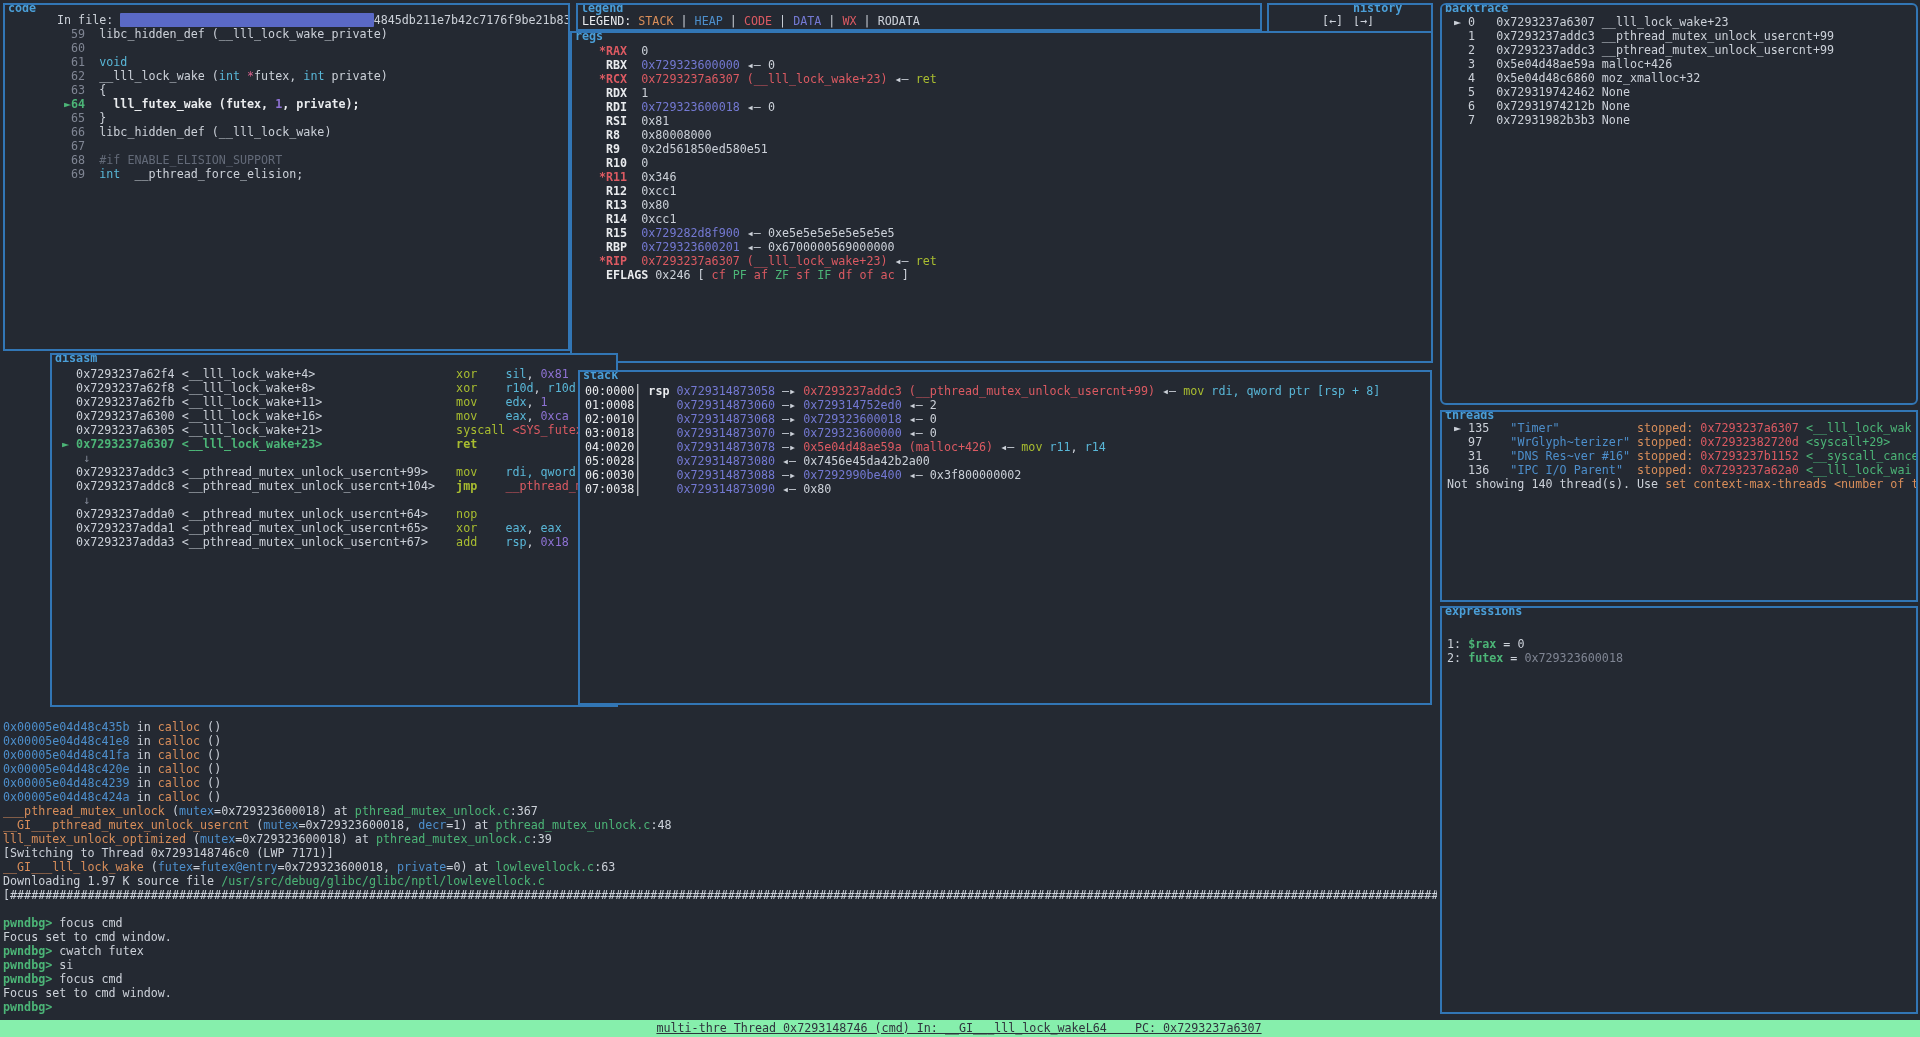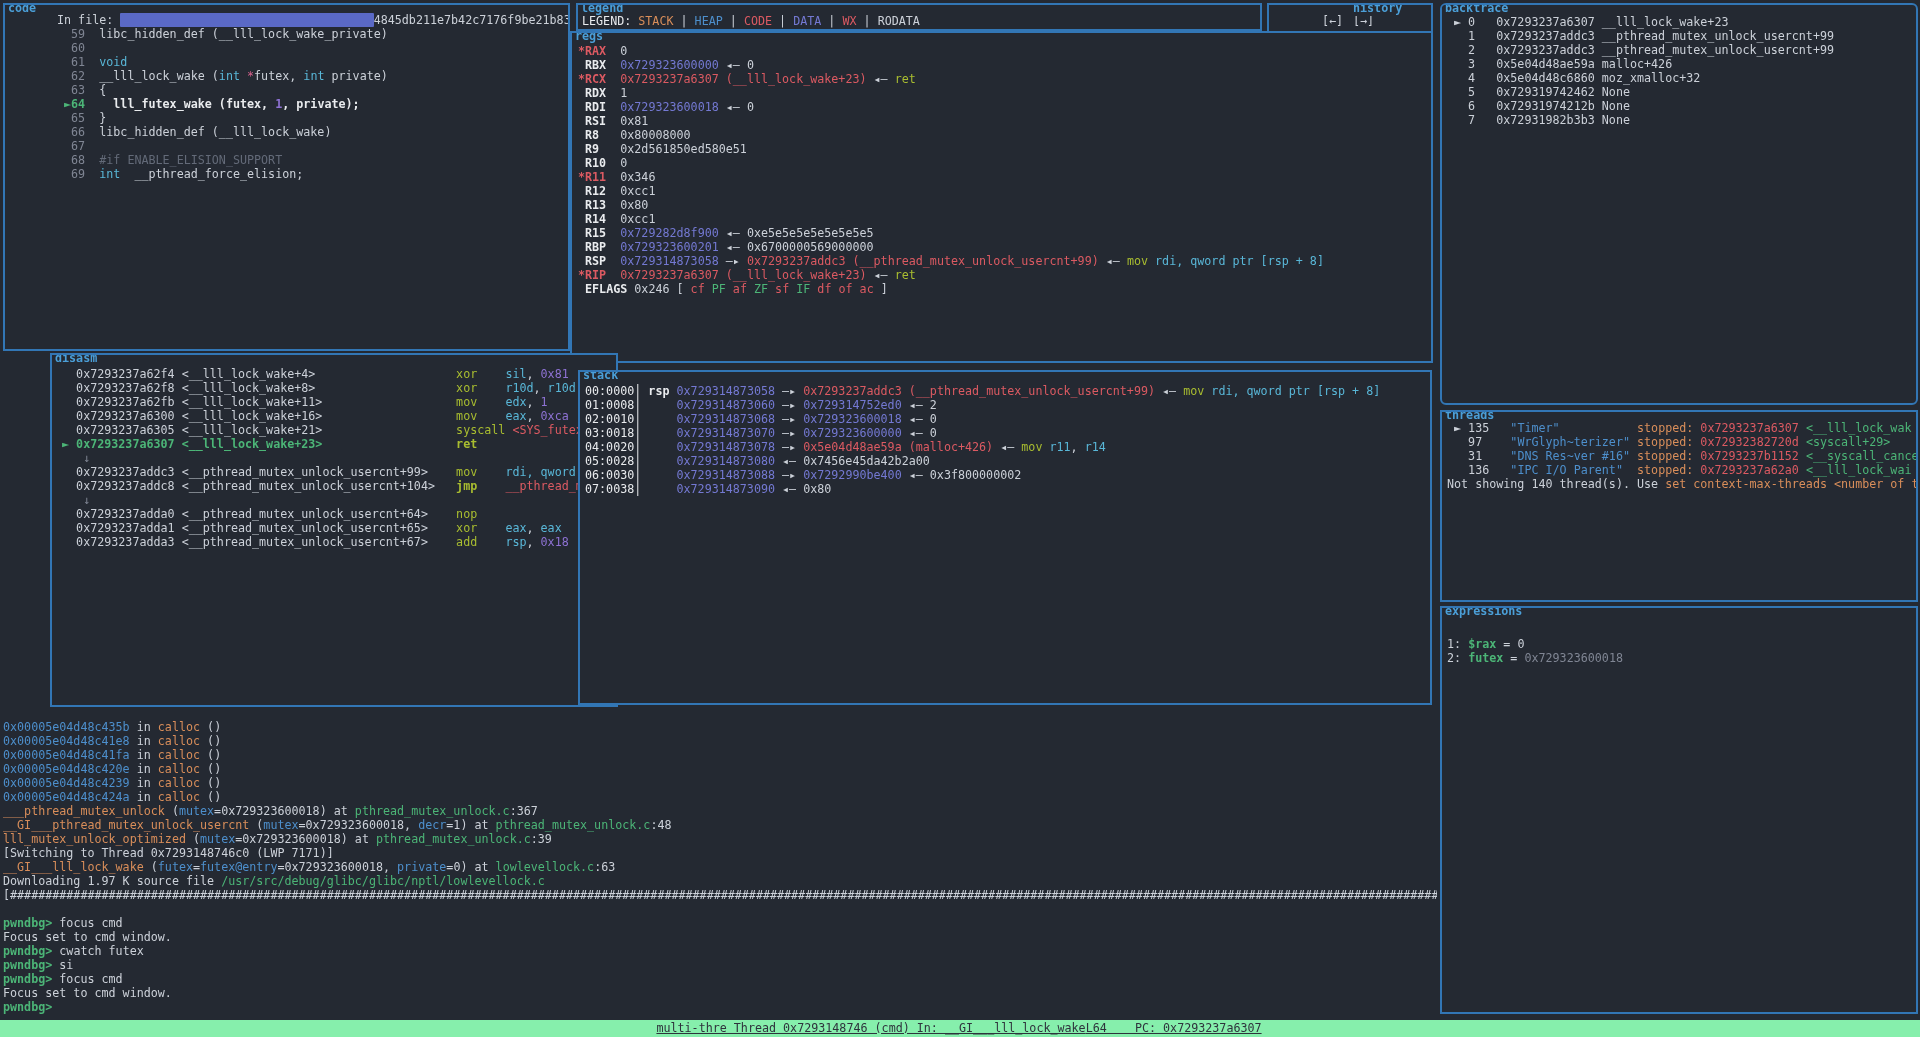--- a/index.html
+++ b/index.html
@@ -14,21 +14,21 @@
   .c-org{color:#d98e5a} .c-vio{color:#7479d3} .c-pur{color:#8e72d4} .c-blu{color:#4d8fcc}
   .c-pnk{color:#d7608c} .c-b{font-weight:bold}
   .c-redact{background:#5a69c6; border-radius:1px;}
   #code-panel       { left:3px;    top:3px;    width:567px; height:348px; }
   #code-panel .content { padding:8px 0 0 20px;margin-left:32px; }
   #legend-panel     { left:576px;  top:3px;    width:686px; height:28px; }
   #legend-panel .content { padding:9px 0 0 4px; }
   #history-panel    { left:1267px; top:3px;    width:166px; height:40px;text-align:center; }
   #history-panel .content { padding:9px 0 0 6px; }
   #regs-panel       { left:570px;  top:31px;   width:863px; height:332px; }
-  #regs-panel .content { padding:11px 0 0 6px; }
+  #regs-panel .content { padding:11px 0 0 6px;margin-left:21px; }
   #disasm-panel     { left:10px;   top:353px;  width:568px; height:354px;margin-left:40px; }
   #disasm-panel .content { padding:12px 0 0 3px; }
   #stack-panel      { left:578px;  top:370px;  width:854px; height:335px; }
   #stack-panel .content { padding:12px 0 0 5px; }
   #backtrace-panel  { left:1440px; top:3px;    width:478px; height:402px;border-radius:6px; }
   #backtrace-panel .content { padding:10px 0 0 5px; }
   #threads-panel    { left:1440px; top:410px;  width:478px; height:192px; }
   #threads-panel .content { padding:9px 0 0 5px; }
   #expressions-panel{ left:1440px; top:606px;  width:478px; height:408px; }
   #expressions-panel .content { padding:29px 0 0 5px; }
@@ -82,21 +82,20 @@
       <div class="line"><span class="c-wh c-b"> RSI</span><span class="c-df">  0x81</span></div>
       <div class="line"><span class="c-wh c-b"> R8</span><span class="c-df">   0x80008000</span></div>
       <div class="line"><span class="c-wh c-b"> R9</span><span class="c-df">   0x2d561850ed580e51</span></div>
       <div class="line"><span class="c-wh c-b"> R10</span><span class="c-df">  0</span></div>
       <div class="line"><span class="c-red c-b">*R11</span><span class="c-df">  0x346</span></div>
       <div class="line"><span class="c-wh c-b"> R12</span><span class="c-df">  0xcc1</span></div>
       <div class="line"><span class="c-wh c-b"> R13</span><span class="c-df">  0x80</span></div>
       <div class="line"><span class="c-wh c-b"> R14</span><span class="c-df">  0xcc1</span></div>
       <div class="line"><span class="c-wh c-b"> R15</span><span class="c-df">  </span><span class="c-vio">0x729282d8f900</span><span class="c-df"> ◂— 0xe5e5e5e5e5e5e5e5</span></div>
       <div class="line"><span class="c-wh c-b"> RBP</span><span class="c-df">  </span><span class="c-vio">0x729323600201</span><span class="c-df"> ◂— 0x6700000569000000</span></div>
-      <div class="line"><span class="c-wh c-b"> RSP</span><span class="c-df">  </span><span class="c-vio">0x729314873058</span><span class="c-df"> —▸ </span><span class="c-red">0x7293237addc3 (__pthread_mutex_unlock_usercnt+99)</span><span class="c-df"> ◂— </span><span class="c-oli">mov</span><span class="c-df"> </span><span class="c-cyn">rdi, qword ptr [rsp + 8]</span></div>
       <div class="line"><span class="c-red c-b">*RIP</span><span class="c-df">  </span><span class="c-red">0x7293237a6307 (__lll_lock_wake+23)</span><span class="c-df"> ◂— </span><span class="c-oli">ret</span></div>
       <div class="line"><span class="c-wh c-b"> EFLAGS</span><span class="c-df"> 0x246 [ </span><span class="c-red">cf </span><span class="c-grn">PF </span><span class="c-red">af </span><span class="c-grn">ZF </span><span class="c-red">sf </span><span class="c-grn">IF </span><span class="c-red">df </span><span class="c-red">of </span><span class="c-red">ac</span><span class="c-df"> ]</span></div>
     </div>
 </div>
 
 <div class="panel" id="disasm-panel">
   <span class="panel-title">disasm</span>
   <div class="content">
       <div class="line"><span class="c-df">   0x7293237a62f4 &lt;__lll_lock_wake+4&gt;</span><span class="c-df">                    </span><span class="c-oli">xor</span><span class="c-df">    </span><span class="c-cyn">sil</span><span class="c-df">, </span><span class="c-pur">0x81</span></div>
       <div class="line"><span class="c-df">   0x7293237a62f8 &lt;__lll_lock_wake+8&gt;</span><span class="c-df">                    </span><span class="c-oli">xor</span><span class="c-df">    </span><span class="c-cyn">r10d</span><span class="c-df">, </span><span class="c-cyn">r10d</span></div>

